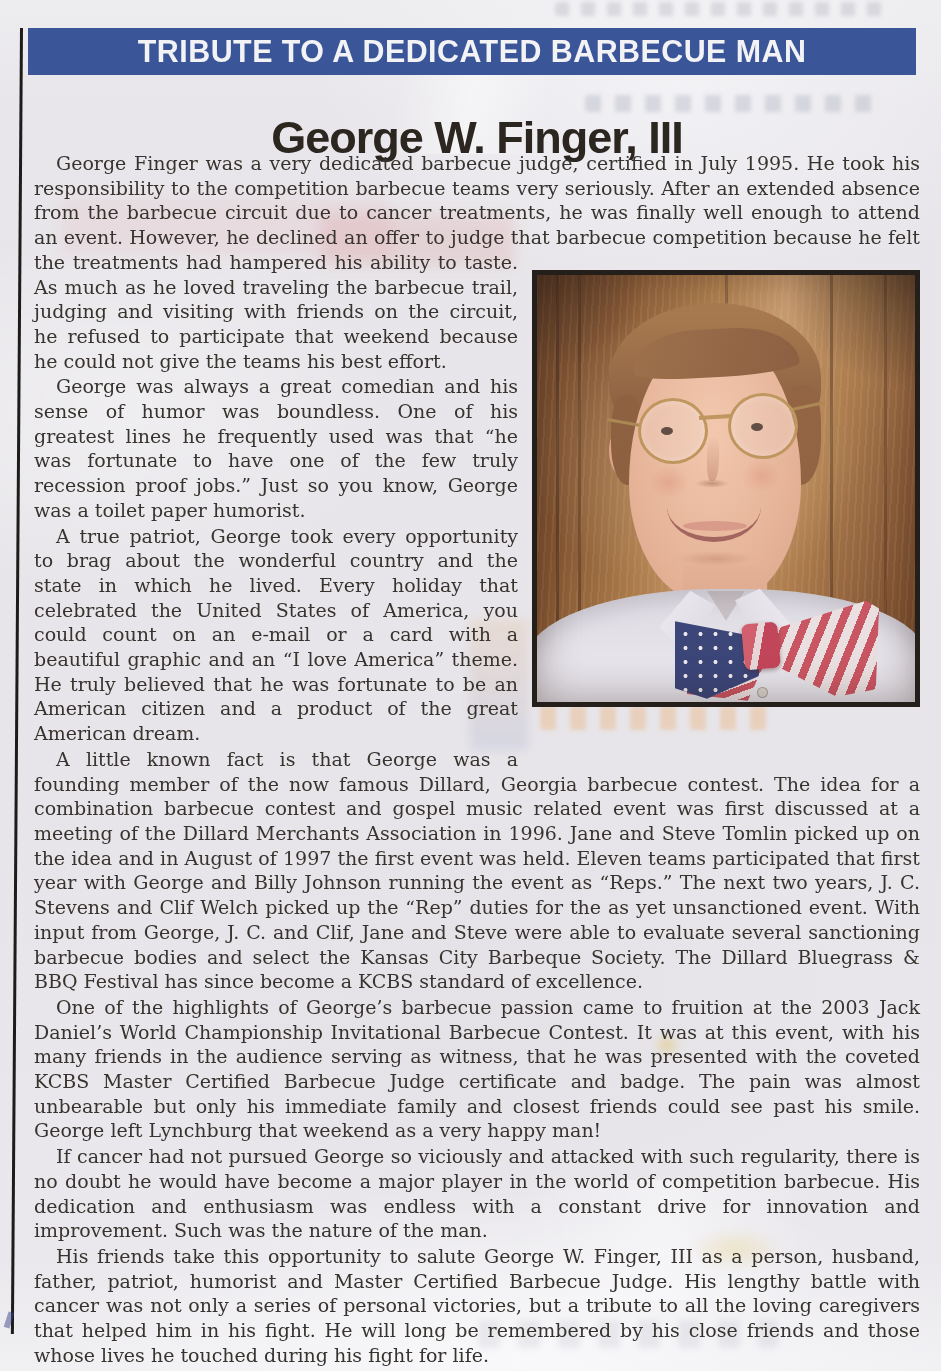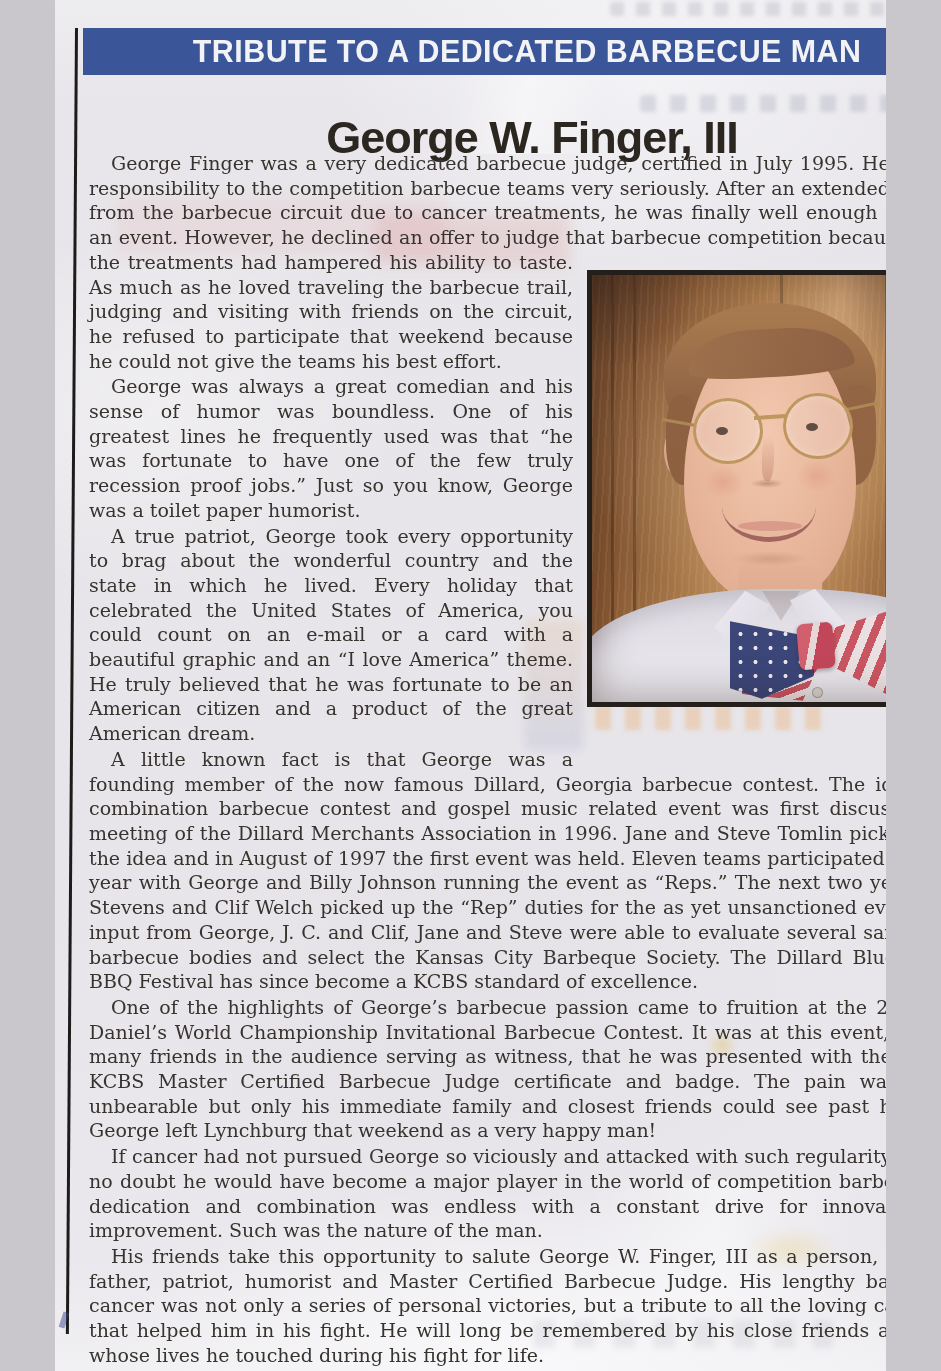--- a/index.html
+++ b/index.html
@@ -1,17 +1,17 @@
 <!DOCTYPE html>
 <html><head>
 <meta charset="utf-8">
 <style>
   html,body{margin:0;padding:0;background:#c9c7cc;}
   .page{
-    position:relative;width:831px;height:1371px;margin:0 auto;overflow:hidden;
+    position:relative;width:941px;height:1371px;margin:0 auto;overflow:hidden;
     background:
       radial-gradient(55% 22% at 72% 6%, rgba(250,250,253,.55), rgba(0,0,0,0) 70%),
       radial-gradient(40% 18% at 12% 30%, rgba(255,255,255,.35), rgba(0,0,0,0) 75%),
       radial-gradient(50% 20% at 50% 75%, rgba(224,221,228,.5), rgba(0,0,0,0) 80%),
       radial-gradient(60% 16% at 55% 99%, rgba(250,250,252,.85), rgba(0,0,0,0) 80%),
       linear-gradient(180deg,#edecef 0%, #e8e6ea 8%, #e7e5e9 60%, #eae8ec 92%, #f1f0f3 100%);
     font-family:"DejaVu Serif", serif;
   }
   
   .left-rule{position:absolute;left:20px;top:28px;width:2.5px;height:1306px;background:#1d1c1b;
@@ -200,17 +200,17 @@
         <span class="wing-r"></span>
         <span class="knot"></span>
         <span class="shirt-button"></span>
         <span class="photo-wash"></span>
       </span>
       <span>treatments had hampered his ability to taste.  As much as he loved traveling the barbecue trail, judging and visiting with friends on the circuit, he refused to participate that weekend because he could not give the teams his best effort.</span></p>
     <p class="para">George was always a great comedian and his sense of humor was boundless.  One of his greatest lines he frequently used was that “he was fortunate to have one of the few truly recession proof jobs.”  Just so you know, George was a toilet paper humorist.</p>
     <p class="para">A true patriot, George took every opportunity to brag about the wonderful country and the state in which he lived.  Every holiday that celebrated the United States of America, you could count on an e-mail or a card with a beautiful graphic and an “I love America” theme.  He truly believed that he was fortunate to be an American citizen and a product of the great American dream.</p>
     <p class="para">A little known fact is that George was a founding member of the now famous Dillard, Georgia barbecue contest.  The idea for a combination barbecue contest and gospel music related event was first discussed at a meeting of the Dillard Merchants Association in 1996.  Jane and Steve Tomlin picked up on the idea and in August of 1997 the first event was held.  Eleven teams participated that first year with George and Billy Johnson running the event as “Reps.” The next two years, J. C. Stevens and Clif Welch picked up the “Rep” duties for the as yet unsanctioned event. With input from George, J. C. and Clif, Jane and Steve were able to evaluate several sanctioning barbecue bodies and select the Kansas City Barbeque Society.  The Dillard Bluegrass &amp; BBQ Festival has since become a KCBS standard of excellence.</p>
     <p class="para">One of the highlights of George’s barbecue passion came to fruition at the 2003 Jack Daniel’s World Championship Invitational Barbecue Contest. It was at this event, with his many friends in the audience serving as witness, that he was presented with the coveted KCBS Master Certified Barbecue Judge certificate and badge. The pain was almost unbearable but only his immediate family and closest friends could see past his smile. George left Lynchburg that weekend as a very happy man!</p>
-    <p class="para">If cancer had not pursued George so viciously and attacked with such regularity, there is no doubt he would have become a major player in the world of competition barbecue.  His dedication and combination was endless with a constant drive for innovation and improvement. Such was the nature of the man.</p>
+    <p class="para">If cancer had not pursued George so viciously and attacked with such regularity, there is no doubt he would have become a major player in the world of competition barbecue.  His dedication and enthusiasm was endless with a constant drive for innovation and improvement. Such was the nature of the man.</p>
     <p class="para">His friends take this opportunity to salute George W. Finger, III as a person, husband, father, patriot, humorist and Master Certified Barbecue Judge.  His lengthy battle with cancer was not only a series of personal victories, but a tribute to all the loving caregivers that helped him in his fight.  He will long be remembered by his close friends and those whose lives he touched during his fight for life.</p>
   </div>
 
 </div>
 
 </body></html>

